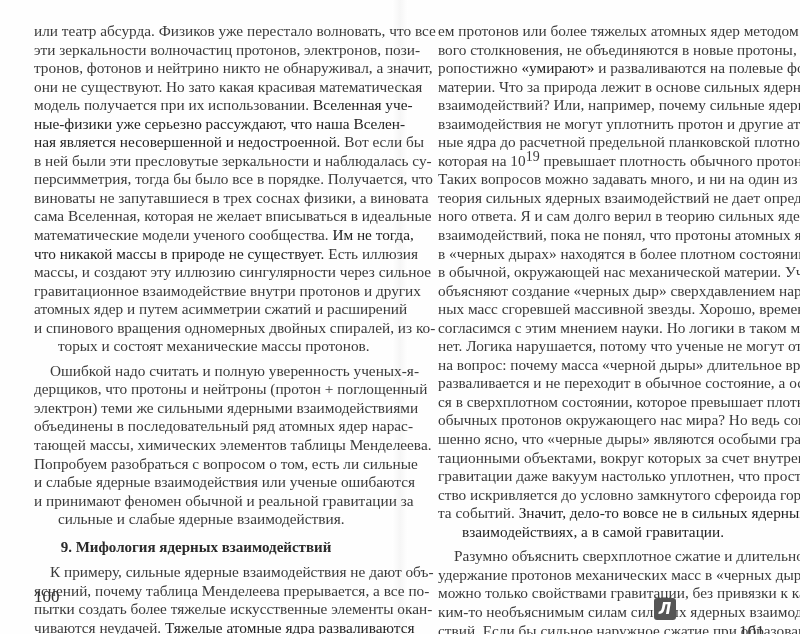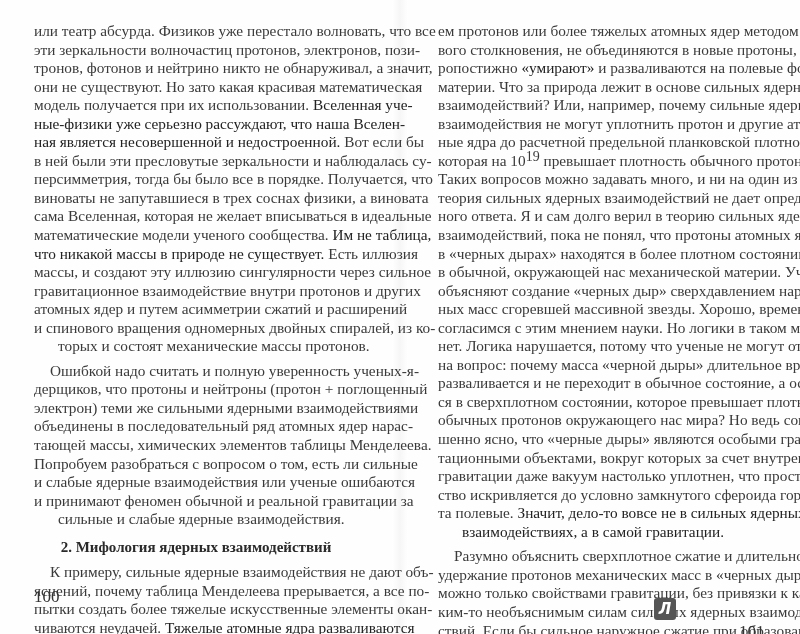--- a/index.html
+++ b/index.html
@@ -56,38 +56,38 @@
       <span class="line">эти зеркальности волночастиц протонов, электронов, пози-</span>
       <span class="line">тронов, фотонов и нейтрино никто не обнаруживал, а значит,</span>
       <span class="line">они не существуют.  Но зато какая красивая математическая</span>
       <span class="line"><span>модель получается при их использовании.</span> <span class="b">Вселенная уче-</span></span>
       <span class="line b">ные-физики уже серьезно рассуждают, что наша Вселен-</span>
       <span class="line"><span class="b">ная является несовершенной и недостроенной.</span> <span>Вот если бы</span></span>
       <span class="line">в ней были эти пресловутые зеркальности и наблюдалась су-</span>
       <span class="line">персимметрия, тогда бы было все в порядке. Получается, что</span>
       <span class="line">виноваты не запутавшиеся в трех соснах физики, а виновата</span>
       <span class="line">сама Вселенная, которая не желает вписываться в идеальные</span>
-      <span class="line"><span>математические модели ученого сообщества.</span> <span class="b">Им не таблица,</span></span>
+      <span class="line"><span>математические модели ученого сообщества.</span> <span class="b">Им не тогда,</span></span>
       <span class="line"><span class="b">что никакой массы в природе не существует.</span> <span>Есть иллюзия</span></span>
       <span class="line">массы, и создают эту иллюзию сингулярности через сильное</span>
       <span class="line">гравитационное взаимодействие внутри протонов и других</span>
       <span class="line">атомных ядер и путем асимметрии сжатий и расширений</span>
       <span class="line">и спинового вращения одномерных двойных спиралей, из ко-</span>
       <span class="line last">торых и состоят механические массы протонов.</span>
       <div class="para-gap"></div>
       <span class="line indent">Ошибкой надо считать и полную уверенность ученых-я-</span>
       <span class="line">дерщиков, что протоны и нейтроны (протон + поглощенный</span>
       <span class="line">электрон) теми же сильными ядерными взаимодействиями</span>
       <span class="line">объединены в последовательный ряд атомных ядер нарас-</span>
       <span class="line">тающей массы, химических элементов таблицы Менделеева.</span>
       <span class="line">Попробуем разобраться с вопросом о том, есть ли сильные</span>
       <span class="line">и слабые ядерные взаимодействия или ученые ошибаются</span>
       <span class="line">и принимают феномен обычной и реальной гравитации за</span>
       <span class="line last">сильные и слабые ядерные взаимодействия.</span>
-      <span class="heading">2. Мифология ядерных взаимодействий</span>
+      <span class="heading">9. Мифология ядерных взаимодействий</span>
       <span class="line indent">К примеру, сильные ядерные взаимодействия не дают объ-</span>
       <span class="line">яснений, почему таблица Менделеева прерывается, а все по-</span>
       <span class="line">пытки создать более тяжелые искусственные элементы окан-</span>
       <span class="line"><span>чиваются неудачей.</span> <span class="b">Тяжелые атомные ядра разваливаются</span></span>
 
     </div>
     <div class="page-num">100</div>
   </div>
 
   <div class="page page-right">
@@ -111,21 +111,21 @@
       <span class="line">согласимся с этим мнением науки. Но логики в таком мнении</span>
       <span class="line">нет. Логика нарушается, потому что ученые не могут ответить</span>
       <span class="line">на вопрос: почему масса «черной дыры» длительное время не</span>
       <span class="line">разваливается и не переходит в обычное состояние, а остает-</span>
       <span class="line">ся в сверхплотном состоянии, которое превышает плотность</span>
       <span class="line">обычных протонов окружающего нас мира? Но ведь совер-</span>
       <span class="line">шенно ясно, что «черные дыры» являются особыми грави-</span>
       <span class="line">тационными объектами, вокруг которых за счет внутренней</span>
       <span class="line">гравитации даже вакуум настолько уплотнен, что простран-</span>
       <span class="line">ство искривляется до условно замкнутого сфероида горизон-</span>
-      <span class="line"><span>та полевые.</span> <span class="b">Значит, дело-то вовсе не в сильных ядерных</span></span>
+      <span class="line"><span>та событий.</span> <span class="b">Значит, дело-то вовсе не в сильных ядерных</span></span>
       <span class="line last b">взаимодействиях, а в самой гравитации.</span>
       <div class="para-gap"></div>
       <span class="line indent">Разумно объяснить сверхплотное сжатие и длительное</span>
       <span class="line">удержание протонов механических масс в «черных дырах»</span>
       <span class="line">можно только свойствами гравитации, без привязки к ка-</span>
       <span class="line">ким-то необъяснимым силам сильных ядерных взаимодей-</span>
       <span class="line">ствий. Если бы сильное наружное сжатие при образовании</span>
 
     </div>
     <div class="page-num">101</div>

